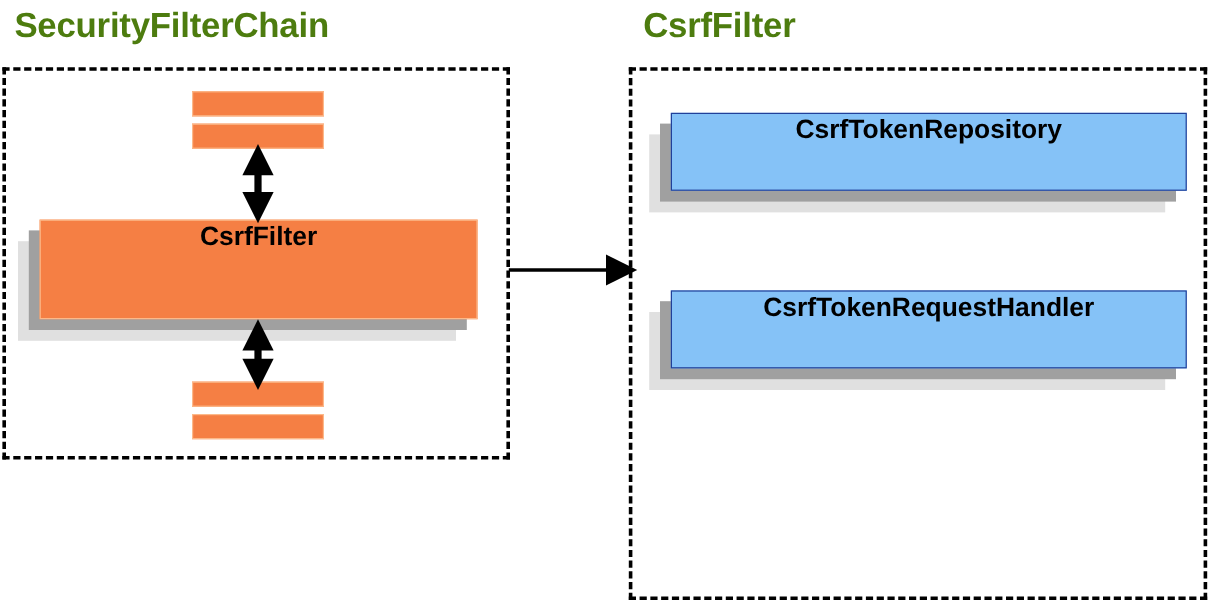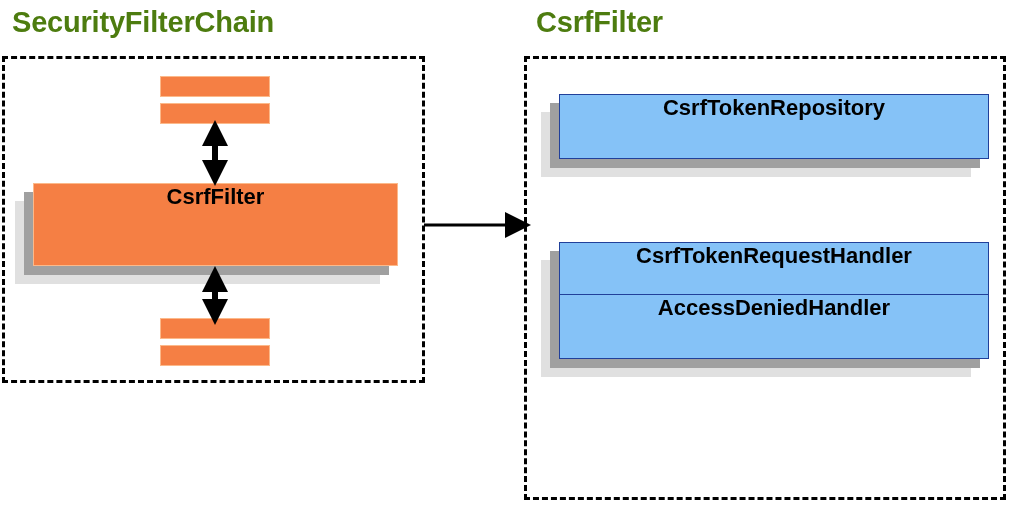--- a/index.html
+++ b/index.html
@@ -142,27 +142,20 @@
   </div>
 
   <div class="stack comp-blue" style="left:541px; top:212px; width:430px; height:65px;margin-top:48px;">
     <div class="shadow-far"></div>
     <div class="shadow-near"></div>
     <div class="face">
       <span class="face-label">CsrfTokenRequestHandler</span>
     </div>
   </div>
 
-  <div class="stack comp-blue" style="left:541px; top:312px; width:430px; height:65px;">
-    <div class="shadow-far"></div>
-    <div class="shadow-near"></div>
-    <div class="face">
-      <span class="face-label">AccessDeniedHandler</span>
-    </div>
-  </div>
 
 
   <svg id="arrow-layer" viewBox="0 0 1010 505">
 
     <g>
       <line x1="215" y1="131" x2="215" y2="177" stroke="#000000" stroke-width="6"></line>
       <polygon points="215,120 202,146 228,146" fill="#000000"></polygon>
       <polygon points="215,186 202,160 228,160" fill="#000000"></polygon>
     </g>
 

